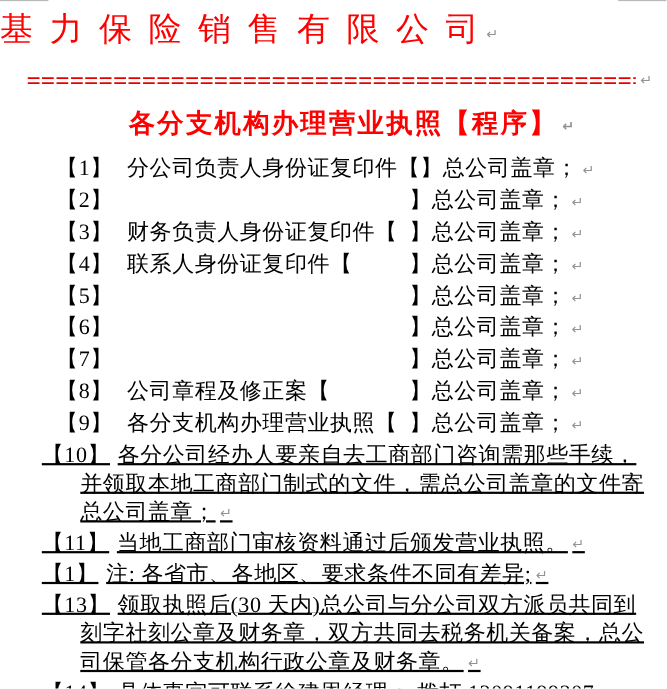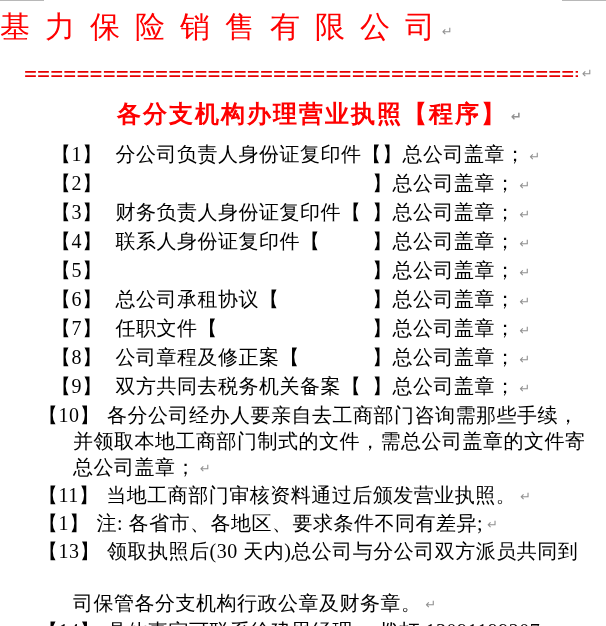--- a/index.html
+++ b/index.html
@@ -88,20 +88,21 @@
     align-items:baseline;
   }
   .flexline .itext { flex:none; white-space:pre; }
   .flexline .bgap { flex:1 1 auto; }
   .flexline .csuffix { flex:none; white-space:pre; }
 
   
   .para {
     margin-left:73px;
     text-indent:-35px;
+    text-decoration:underline;
   }
   .para .numgap { display:inline-block; width:7px; }
   .para span { white-space:pre-wrap; }
 </style>
 </head>
 <body>
 
 <div class="corner-mark left"></div>
 <div class="corner-mark right"></div>
 
@@ -163,32 +164,30 @@
         <span class="bgap"></span>
         <span class="csuffix">】总公司盖章；</span>
       </span>
       <span class="pilcrow">↵</span>
   </div>
 
   <div class="item">
     <span class="num">【6】</span>
       <span class="tabgap"></span>
       <span class="flexline">
-        <span class="itext">总公司承租协议【</span>
         <span class="bgap"></span>
         <span class="csuffix">】总公司盖章；</span>
       </span>
       <span class="pilcrow">↵</span>
   </div>
 
   <div class="item">
     <span class="num">【7】</span>
       <span class="tabgap"></span>
       <span class="flexline">
-        <span class="itext">任职文件【</span>
         <span class="bgap"></span>
         <span class="csuffix">】总公司盖章；</span>
       </span>
       <span class="pilcrow">↵</span>
   </div>
 
   <div class="item">
     <span class="num">【8】</span>
       <span class="tabgap"></span>
       <span class="flexline">
@@ -196,21 +195,21 @@
         <span class="bgap"></span>
         <span class="csuffix">】总公司盖章；</span>
       </span>
       <span class="pilcrow">↵</span>
   </div>
 
   <div class="item">
     <span class="num">【9】</span>
       <span class="tabgap"></span>
       <span class="flexline">
-        <span class="itext">双方共同去税务机关备案【</span>
+        <span class="itext">各分支机构办理营业执照【</span>
         <span class="bgap"></span>
         <span class="csuffix">】总公司盖章；</span>
       </span>
       <span class="pilcrow">↵</span>
   </div>
 
   <div class="para">
     <span class="num">【10】</span><span class="numgap"></span><span>各分公司经办人要亲自去工商部门咨询需那些手续，</span><br>
     <span>并领取本地工商部门制式的文件，需总公司盖章的文件寄</span><br>
     <span>总公司盖章；</span><span class="pilcrow">↵</span>
@@ -219,21 +218,21 @@
   <div class="para">
     <span class="num">【11】</span><span class="numgap"></span><span>当地工商部门审核资料通过后颁发营业执照。</span><span class="pilcrow">↵</span>
   </div>
 
   <div class="para">
     <span class="num">【1】</span><span class="numgap"></span><span>注: 各省市、各地区、要求条件不同有差异;</span><span class="pilcrow">↵</span>
   </div>
 
   <div class="para">
     <span class="num">【13】</span><span class="numgap"></span><span>领取执照后(30 天内)总公司与分公司双方派员共同到</span><br>
-    <br>
+    <span>刻字社刻公章及财务章，双方共同去税务机关备案，总公</span><br>
     <span>司保管各分支机构行政公章及财务章。</span><span class="pilcrow">↵</span>
   </div>
 
   <div class="para">
     <span class="num">【14】</span><span class="numgap"></span><span>具体事宜可联系徐建恩经理： 拨打 13091199207。</span><br>
     
   </div>
 
 </div>
 

